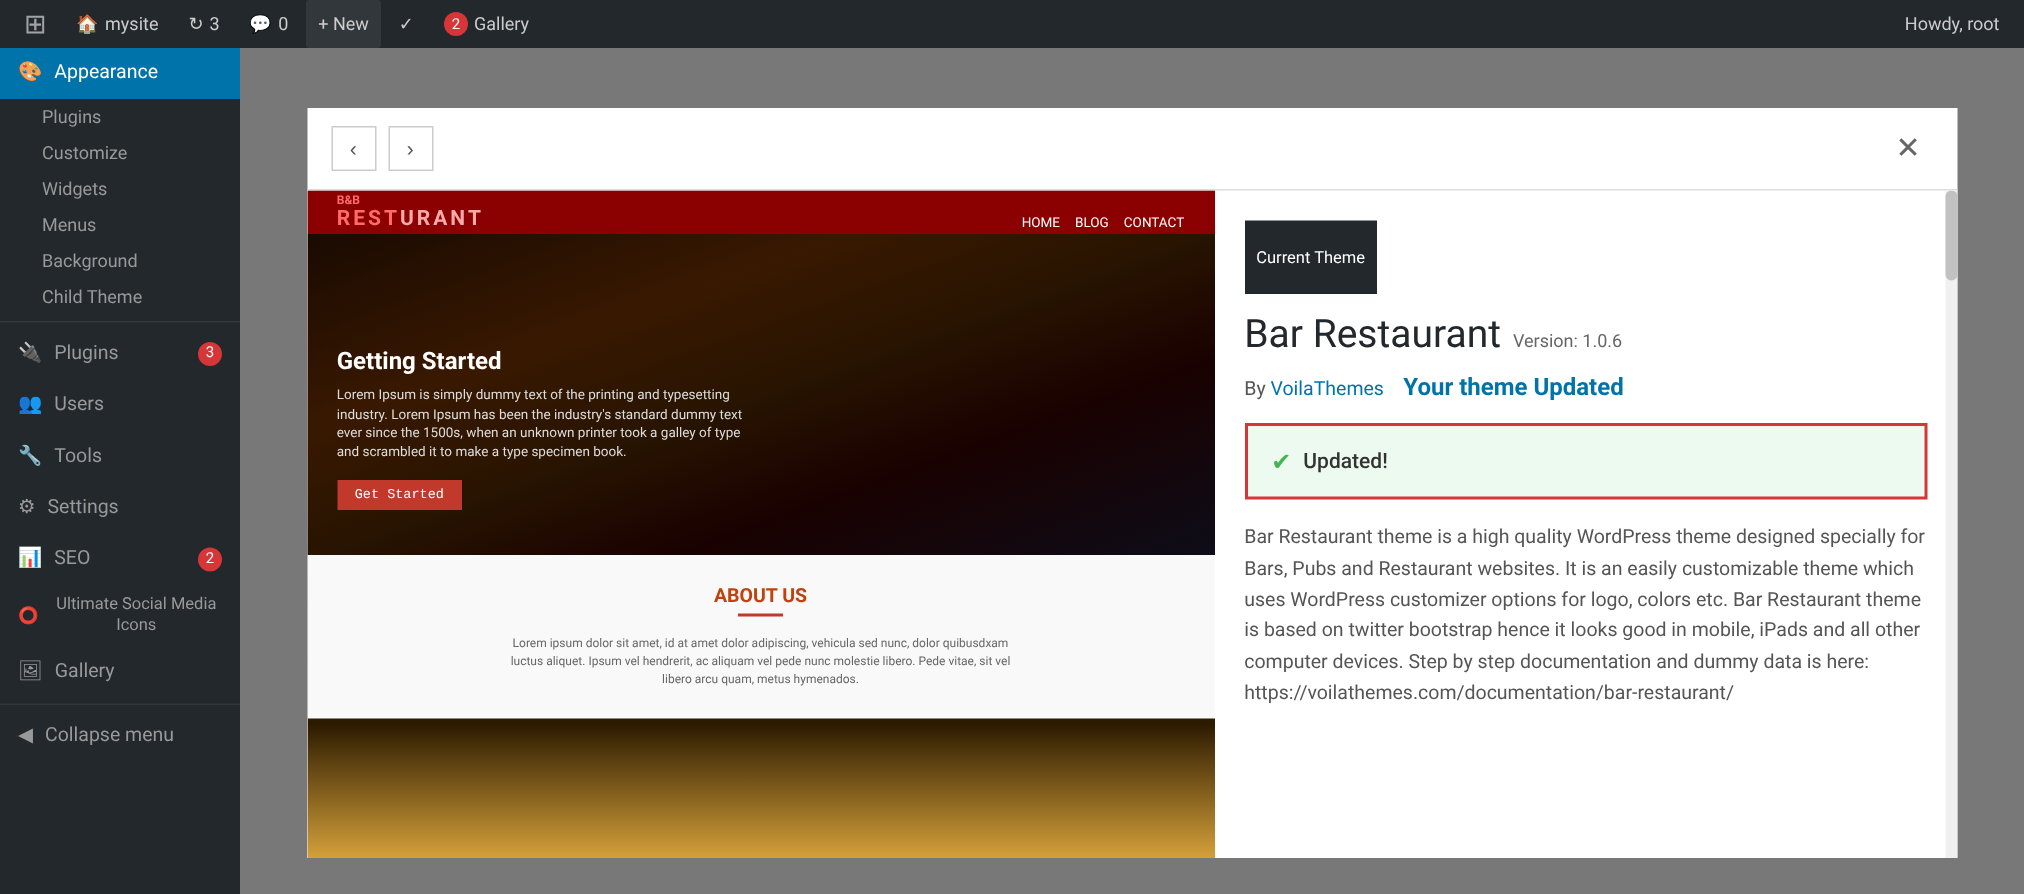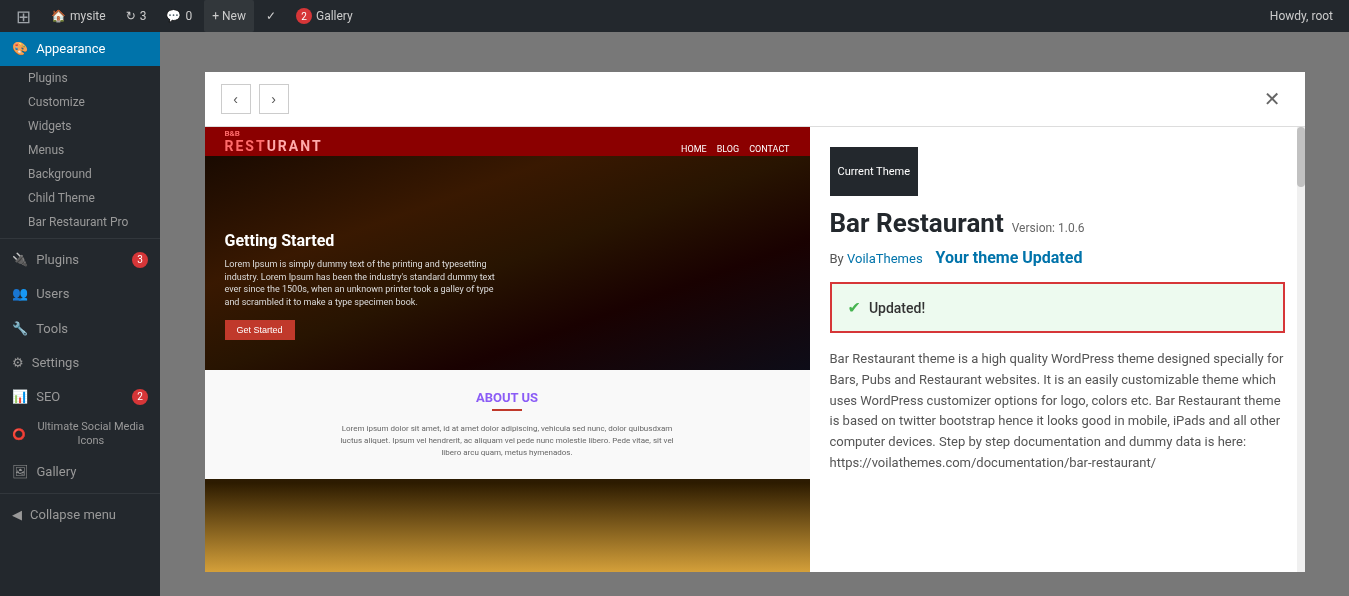--- a/index.html
+++ b/index.html
@@ -194,48 +194,49 @@
     .hero-content { position: relative; z-index: 1; }
     .hero-title { font-size: 16px; font-weight: bold; margin-bottom: 8px; margin-top: 45px; }
     .hero-text { font-size: 9px; color: #ddd; line-height: 1.4; max-width: 280px; margin-bottom: 12px; }
     .hero-btn {
       background: #c0392b;
       color: #fff;
       padding: 5px 12px;
       font-size: 9px;
       border: none;
       cursor: pointer;
+      font-family: Liberation Mono, monospace;
     }
     .rest-about {
       background: #f9f9f9;
       padding: 20px;
       text-align: center;
     }
-    .about-title { color: #8b5cf6; font-size: 13px; font-weight: bold; margin-bottom: 4px; }
+    .about-title { color: #c2410c; font-size: 13px; font-weight: bold; margin-bottom: 4px; }
     .about-line { width: 30px; height: 2px; background: #c0392b; margin: 4px auto 12px; }
     .about-text { font-size: 8px; color: #666; line-height: 1.5; max-width: 350px; margin: 0 auto; }
 
     
     .theme-info-panel {
       flex: 1;
       padding: 20px;
       overflow-y: auto;
       position: relative;
     }
     .current-theme-badge {
       background: #23282d;
       color: #fff;
       padding: 18px 8px;
       font-size: 11px;
       display: inline-block;
       margin-bottom: 12px;
     }
     .theme-name {
       font-size: 26px;
-      font-weight: 700;
+      font-weight: 400;
       color: #23282d;
       margin-bottom: 4px;
     }
     .theme-version { font-size: 12px; color: #666; }
     .theme-author { font-size: 13px; color: #555; margin: 6px 0; }
     .theme-author a { color: #0073aa; text-decoration: none; }
     .theme-updated {
       color: #0073aa;
       font-size: 16px;
       font-weight: bold;
@@ -336,23 +337,20 @@
       <span>Widgets</span>
     </div>
     <div class="submenu-item">
       <span>Menus</span>
     </div>
     <div class="submenu-item">
       <span>Background</span>
     </div>
     <div class="submenu-item">
       <span>Child Theme</span>
-    </div>
-    <div class="submenu-item">
-      <span>Bar Restaurant Pro</span>
     </div>
     <div class="separator"></div>
     <div class="menu-item">
       <span>🔌</span>
       <span>Plugins</span>
       <span class="badge">3</span>
     </div>
     <div class="menu-item">
       <span>👥</span>
       <span>Users</span>

